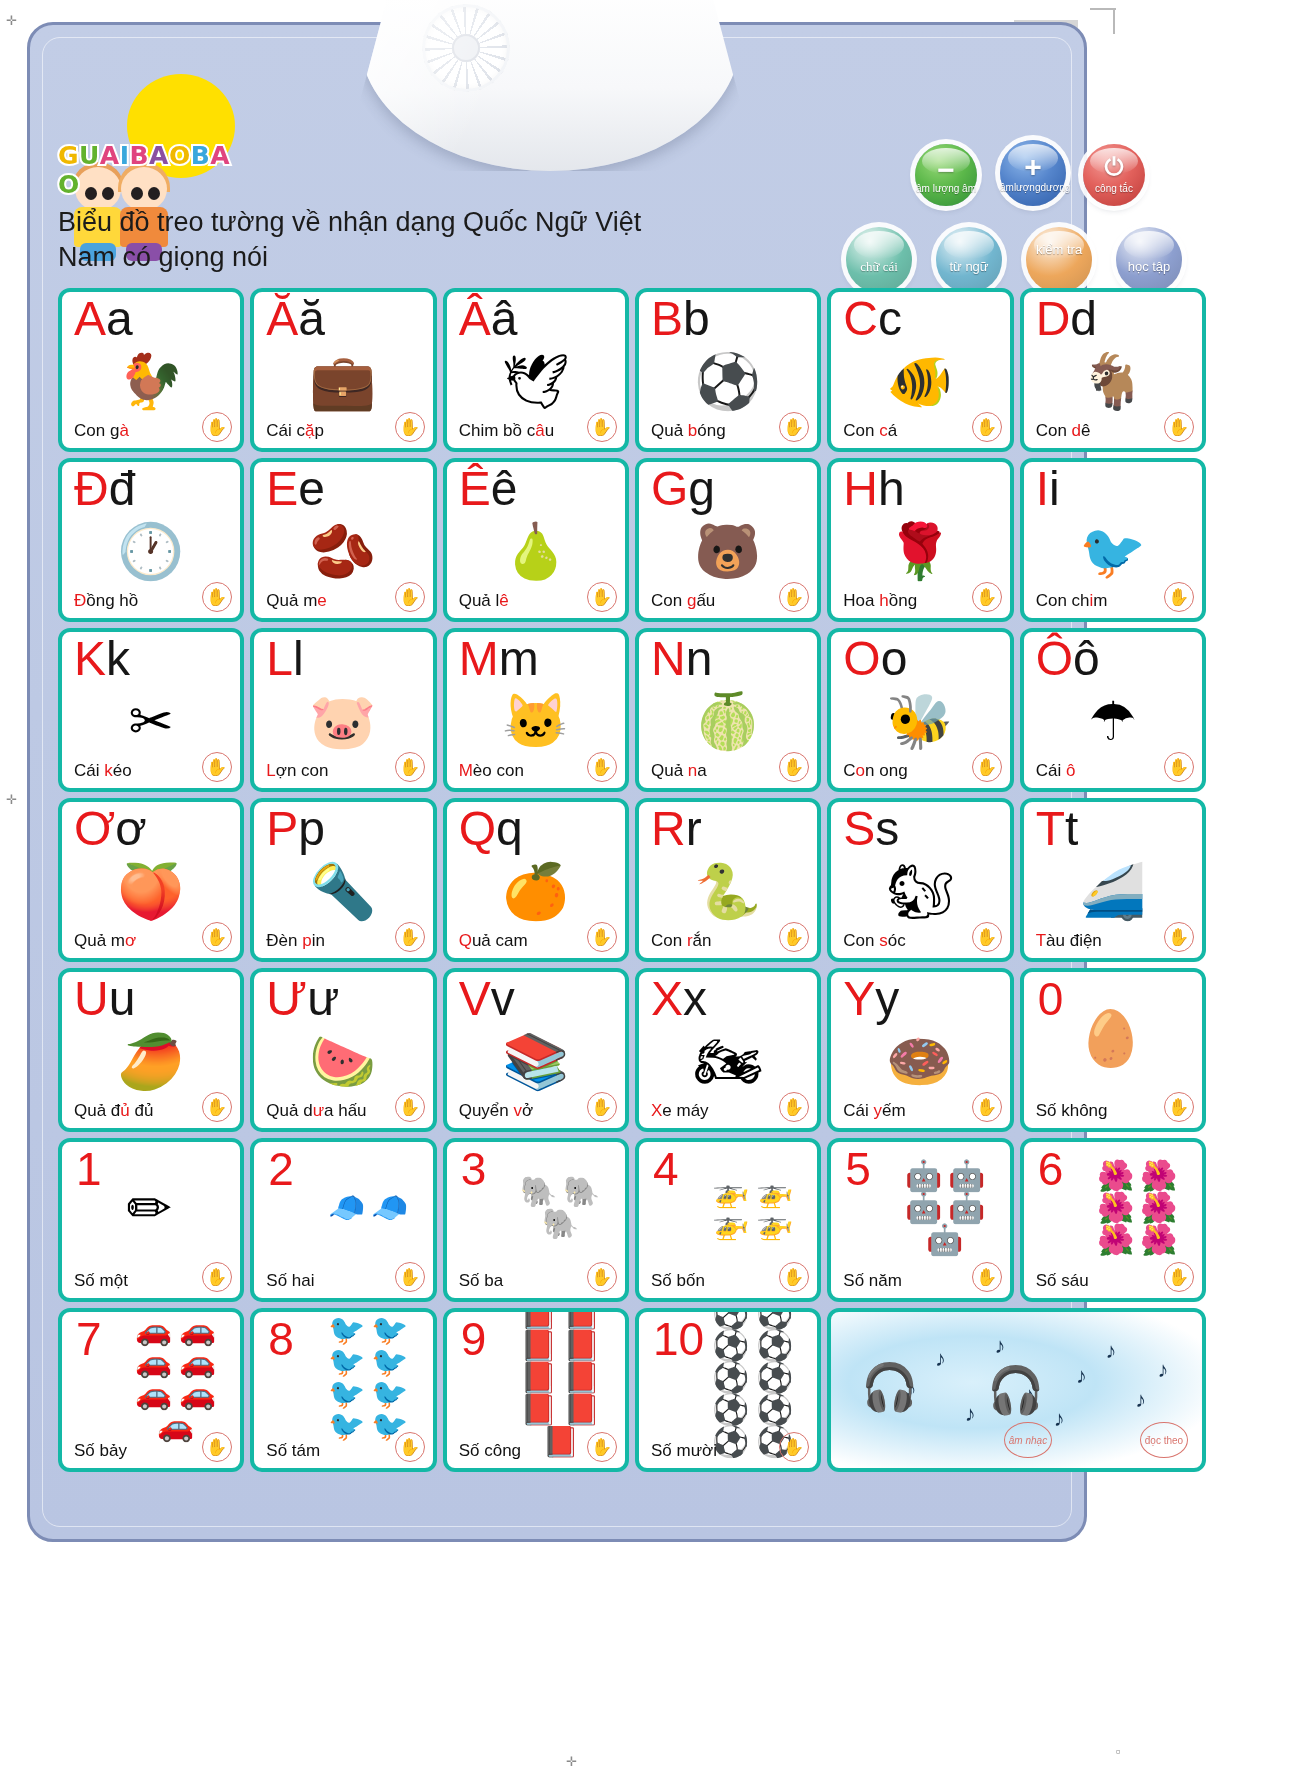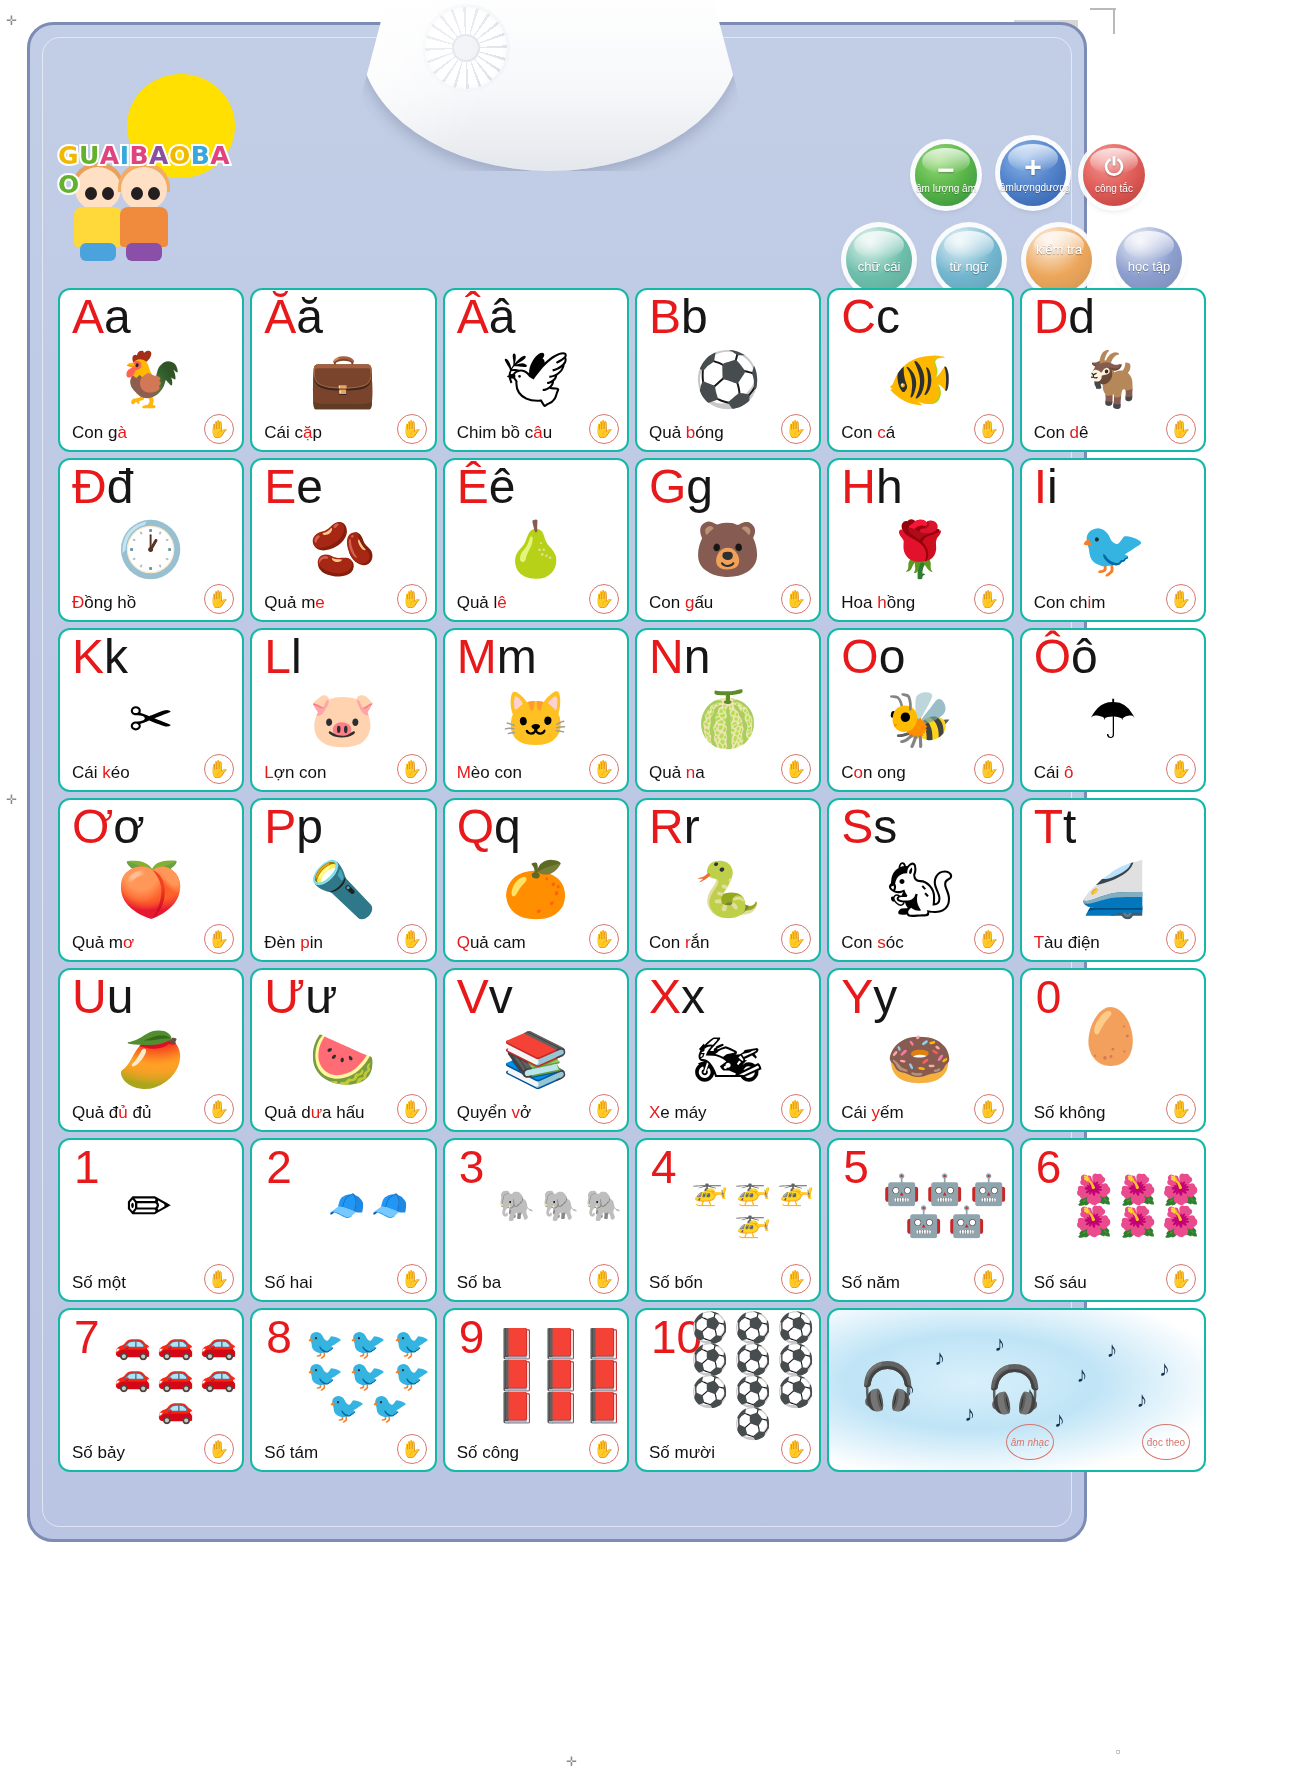--- a/index.html
+++ b/index.html
@@ -130,42 +130,42 @@
   }
   #btn-vol-down { left: 915px; top: 144px; width: 62px; height: 62px;
     background: radial-gradient(circle at 38% 26%, #9ada7a 0%, #5cb84a 46%, #2e8d36 100%); }
   #btn-vol-up   { left: 1000px; top: 140px; width: 66px; height: 66px;
     background: radial-gradient(circle at 38% 26%, #8fb8ea 0%, #5585cc 46%, #2e5da8 100%); }
   #btn-power    { left: 1083px; top: 144px; width: 62px; height: 62px;
     background: radial-gradient(circle at 38% 26%, #f49a96 0%, #e2615c 46%, #bc3a37 100%); }
   #btn-power .sym { font-size: 24px; }
 
   #btn-chucai  { left: 846px;  top: 227px; width: 66px; height: 66px;
-    background: radial-gradient(circle at 36% 24%, #bfe6da 0%, #6dbfab 45%, #2e8f7d 100%); }
+    background: radial-gradient(circle at 36% 24%, #bfe6da 0%, #6dbfab 45%, #2e8f7d 100%); font-family: Liberation Serif, serif; }
   #btn-tungu   { left: 936px;  top: 227px; width: 66px; height: 66px;
     background: radial-gradient(circle at 36% 24%, #cfe8a8 0%, #72b6cf 48%, #2878a8 100%); }
   #btn-kiemtra { left: 1026px; top: 227px; width: 66px; height: 66px;
     background: radial-gradient(circle at 36% 24%, #ffd9a6 0%, #f0a košík 0%, #efa košík 0%, #eda75c 48%, #d1792c 100%); }
   #btn-hoctap  { left: 1116px; top: 227px; width: 66px; height: 66px;
     background: radial-gradient(circle at 36% 24%, #c4cfe8 0%, #8d9fcf 48%, #4d5fa3 100%); }
   .rbtn.lbl .cap { font-size: 13px; padding-bottom: 30%; }
 
   
   #grid {
     position: absolute; left: 58px; top: 288px;
     width: 1148px;
     display: grid;
     grid-template-columns: repeat(6, 1fr);
     gap: 6px;
   }
   .cell {
     position: relative;
     height: 164px;
     background:#ffffff;
-    border: 2px solid #14b8a6;
+    border: 4px solid #14b8a6;
     border-radius: 12px;
     overflow: hidden;
   }
   .cell .letter {
     position:absolute; left: 12px; top: 2px;
     font-size: 48px; line-height: 1.05; font-weight: 400;
     font-family: "Liberation Sans", sans-serif;
     white-space: nowrap;
   }
   .cell .letter .up { color:#e8191b; }
@@ -251,20 +251,21 @@
     <div class="hair"></div>
         <div class="head"></div>
     <div class="eye l"></div>
         <div class="eye r"></div>
     <div class="body"></div>
         <div class="legs"></div>
   </div>
   <div id="logo-word"><span style="color: rgb(240, 184, 0);">G</span><span style="color: rgb(99, 178, 46);">U</span><span style="color: rgb(224, 68, 126);">A</span><span style="color: rgb(57, 167, 220);">I</span><span style="color: rgb(224, 68, 126);">B</span><span style="color: rgb(139, 79, 160);">A</span><span style="color: rgb(240, 184, 0);">O</span><span style="color: rgb(57, 167, 220);">B</span><span style="color: rgb(224, 68, 126);">A</span><span style="color: rgb(99, 178, 46);">O</span></div>
 </div>
 
+<div id="headline">Biểu đồ treo tường về nhận dạng Quốc Ngữ Việt Nam có giọng nói</div>
 
 <div class="rbtn" id="btn-vol-down">
   <div class="gloss"></div>
   <div class="sym">−</div>
   <div class="cap">âm lượng âm</div>
 </div>
 <div class="rbtn" id="btn-vol-up">
   <div class="gloss"></div>
   <div class="sym">+</div>
   <div class="cap">âmlượngdương</div>

